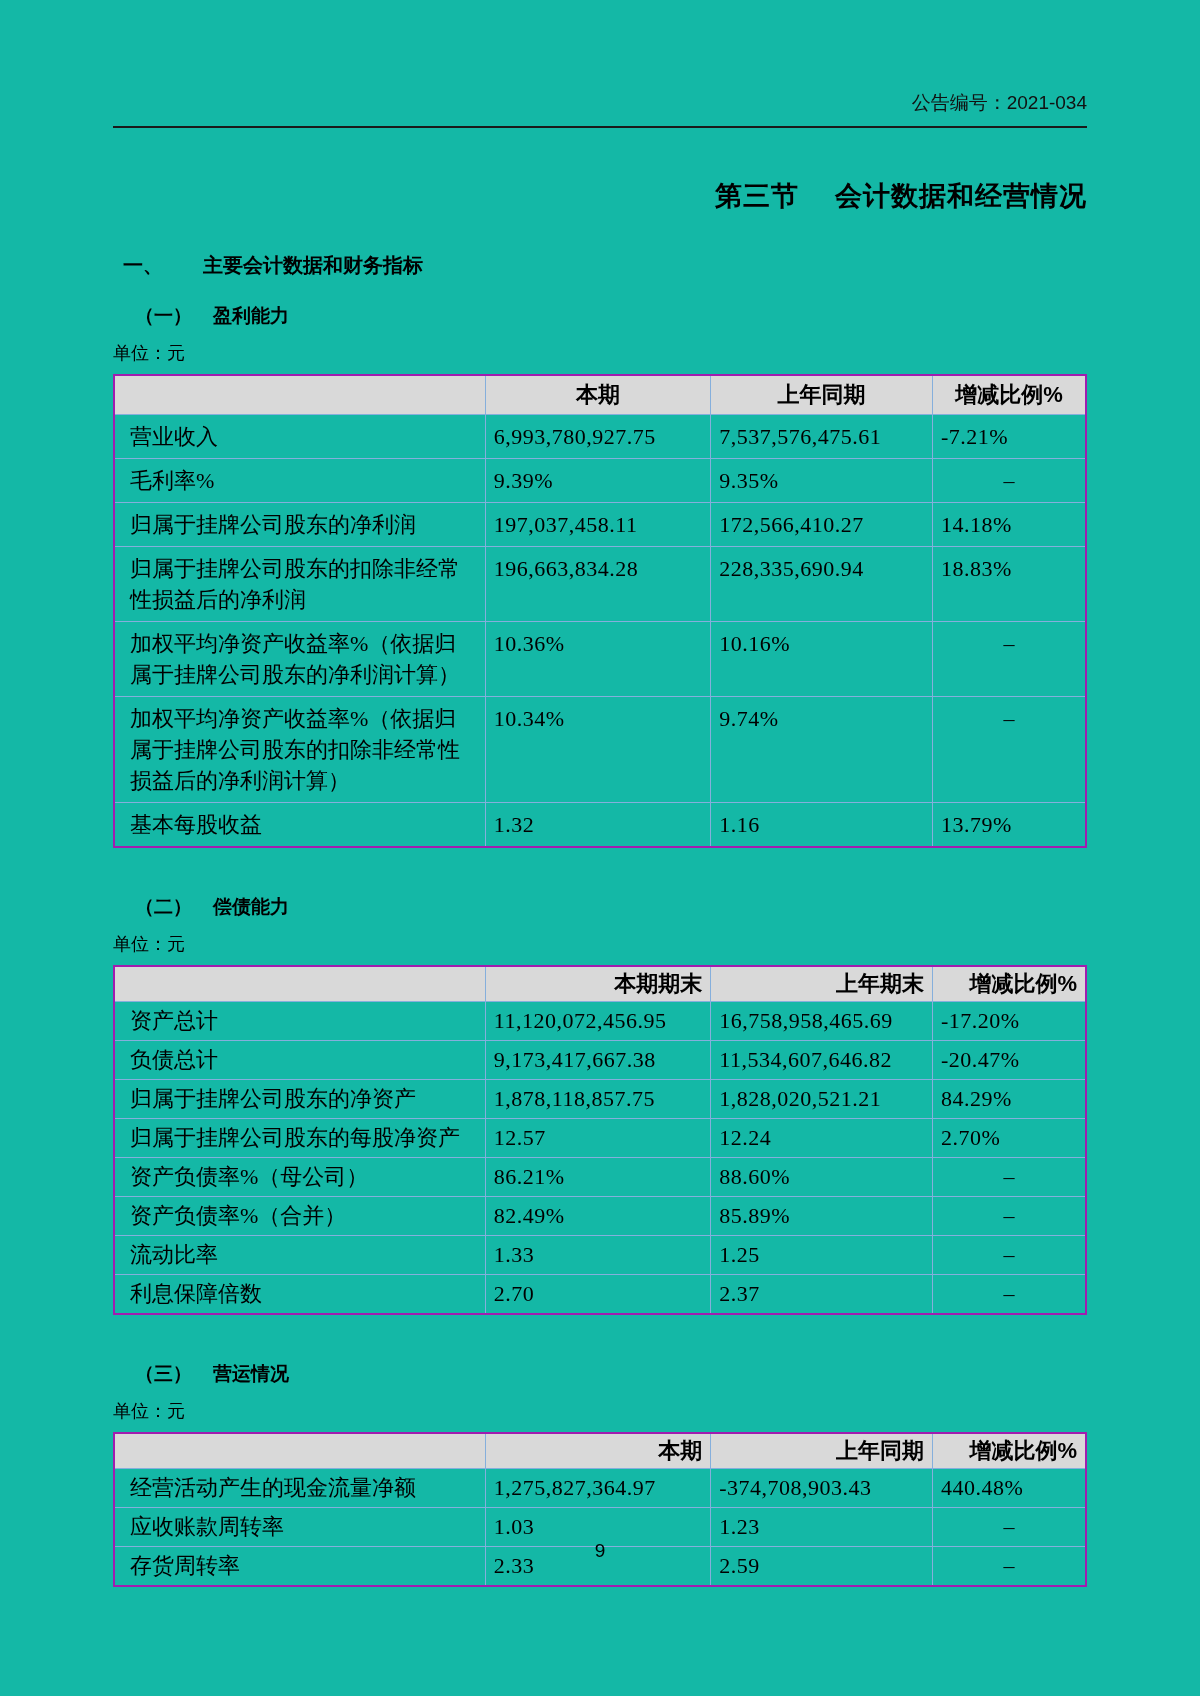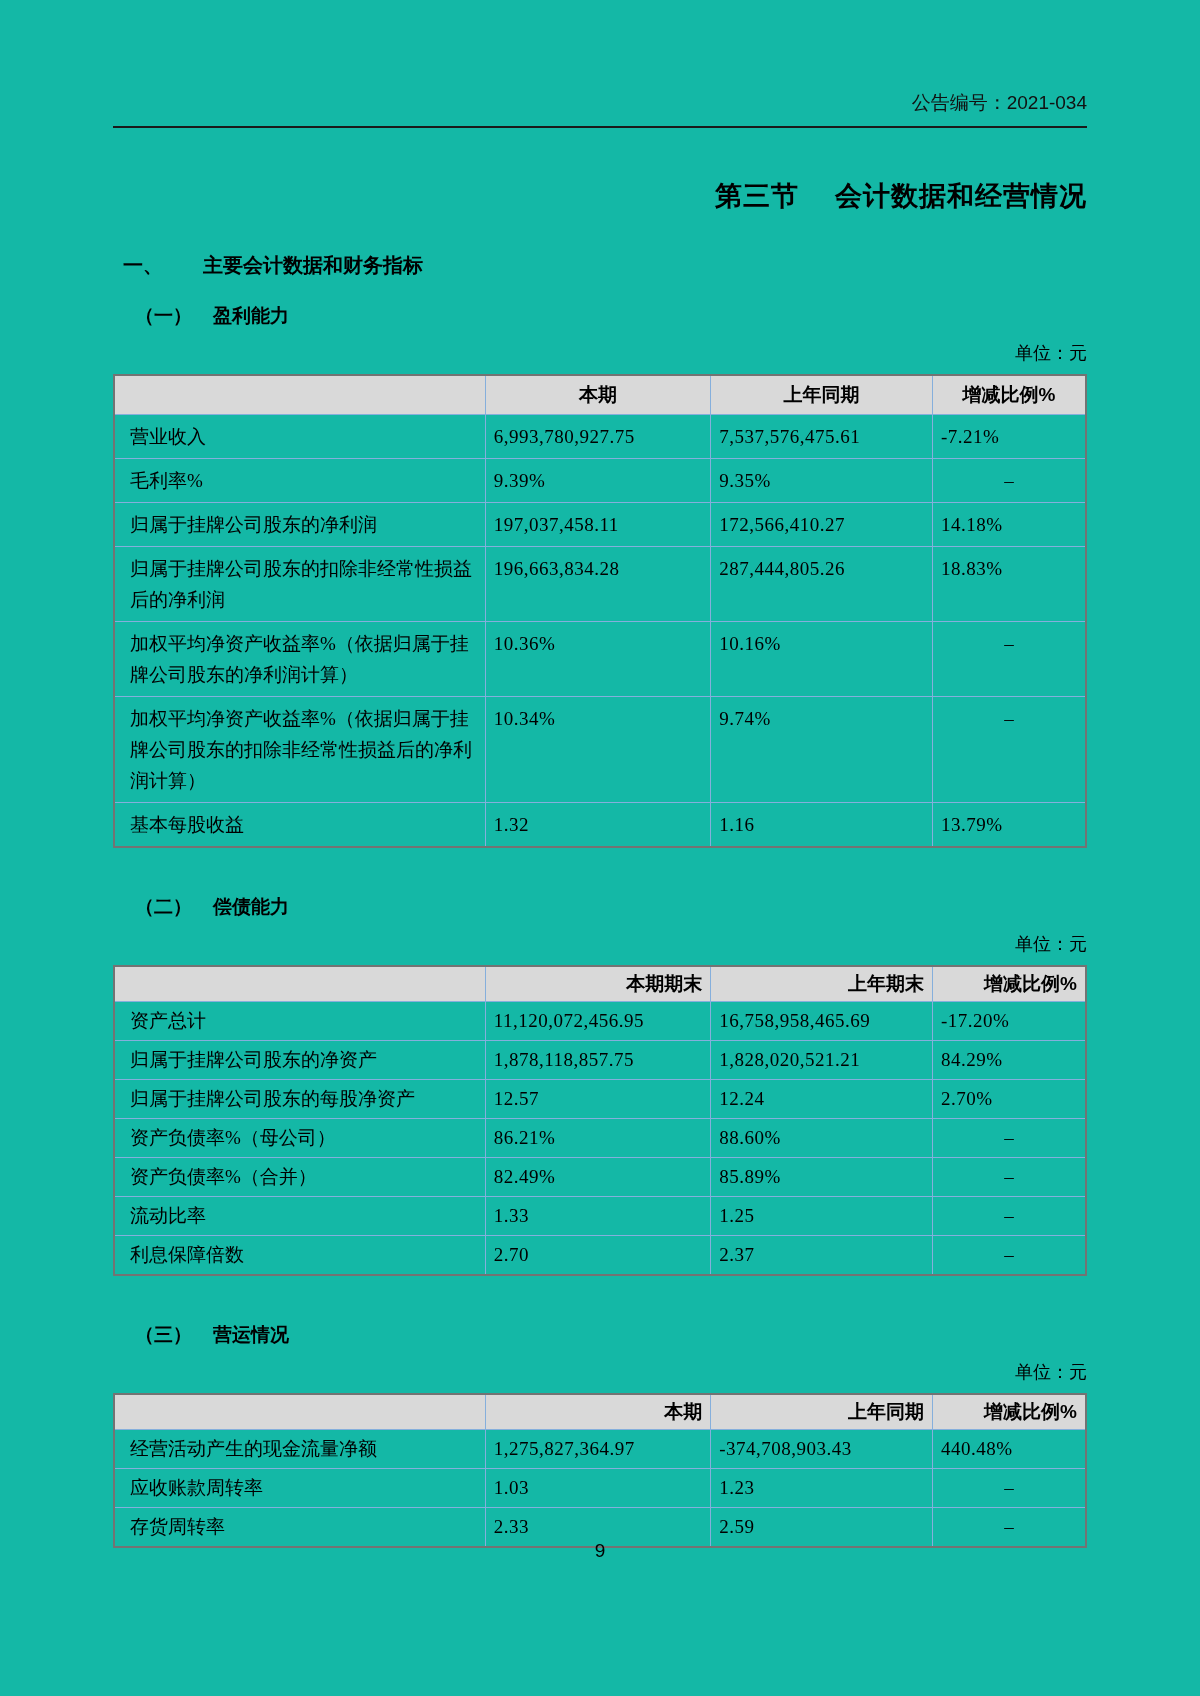--- a/index.html
+++ b/index.html
@@ -47,31 +47,31 @@
     margin-top: 24px;
     padding-left: 22px;
     font-family: "Liberation Sans", "DejaVu Sans", sans-serif;
     font-weight: bold;
     font-size: 19px;
   }
   .subsec.gap-big { margin-top: 46px; }
   .subsec .sub-num { width: 78px; flex: none; }
   .unit {
     margin-top: 12px;
-    text-align: right;
+    text-align: left;
     font-size: 18px;
     font-family: "Liberation Serif", "DejaVu Serif", serif;
   }
   table.tbl {
     width: 100%;
     margin-top: 9px;
     border-collapse: collapse;
     table-layout: fixed;
-    font-size: 19px;
-    border: 2px solid #737373;
+    font-size: 22px;
+    border: 2px solid #a21caf;
   }
   table.tbl col.c1 { width: 38.2%; }
   table.tbl col.c2 { width: 23.2%; }
   table.tbl col.c3 { width: 22.8%; }
   table.tbl col.c4 { width: 15.8%; }
   table.tbl th, table.tbl td {
     border: 1px solid #85afdc;
     vertical-align: top;
     overflow: hidden;
   }
@@ -152,21 +152,21 @@
         </tr>
         <tr>
           <td class="c-label">归属于挂牌公司股东的净利润</td>
           <td class="c-num">197,037,458.11</td>
           <td class="c-num">172,566,410.27</td>
           <td class="c-num">14.18%</td>
         </tr>
         <tr>
           <td class="c-label">归属于挂牌公司股东的扣除非经常性损益后的净利润</td>
           <td class="c-num">196,663,834.28</td>
-          <td class="c-num">287,444,805.26</td>
+          <td class="c-num">228,335,690.94</td>
           <td class="c-num">18.83%</td>
         </tr>
         <tr>
           <td class="c-label">加权平均净资产收益率%（依据归属于挂牌公司股东的净利润计算）</td>
           <td class="c-num">10.36%</td>
           <td class="c-num">10.16%</td>
           <td class="c-dash">–</td>
         </tr>
         <tr>
           <td class="c-label">加权平均净资产收益率%（依据归属于挂牌公司股东的扣除非经常性损益后的净利润计算）</td>
@@ -204,20 +204,26 @@
       </tr>
     </thead>
     <tbody>
         <tr>
           <td class="c-label">资产总计</td>
           <td class="c-num">11,120,072,456.95</td>
           <td class="c-num">16,758,958,465.69</td>
           <td class="c-num">-17.20%</td>
         </tr>
         <tr>
+          <td class="c-label">负债总计</td>
+          <td class="c-num">9,173,417,667.38</td>
+          <td class="c-num">11,534,607,646.82</td>
+          <td class="c-num">-20.47%</td>
+        </tr>
+        <tr>
           <td class="c-label">归属于挂牌公司股东的净资产</td>
           <td class="c-num">1,878,118,857.75</td>
           <td class="c-num">1,828,020,521.21</td>
           <td class="c-num">84.29%</td>
         </tr>
         <tr>
           <td class="c-label">归属于挂牌公司股东的每股净资产</td>
           <td class="c-num">12.57</td>
           <td class="c-num">12.24</td>
           <td class="c-num">2.70%</td>

